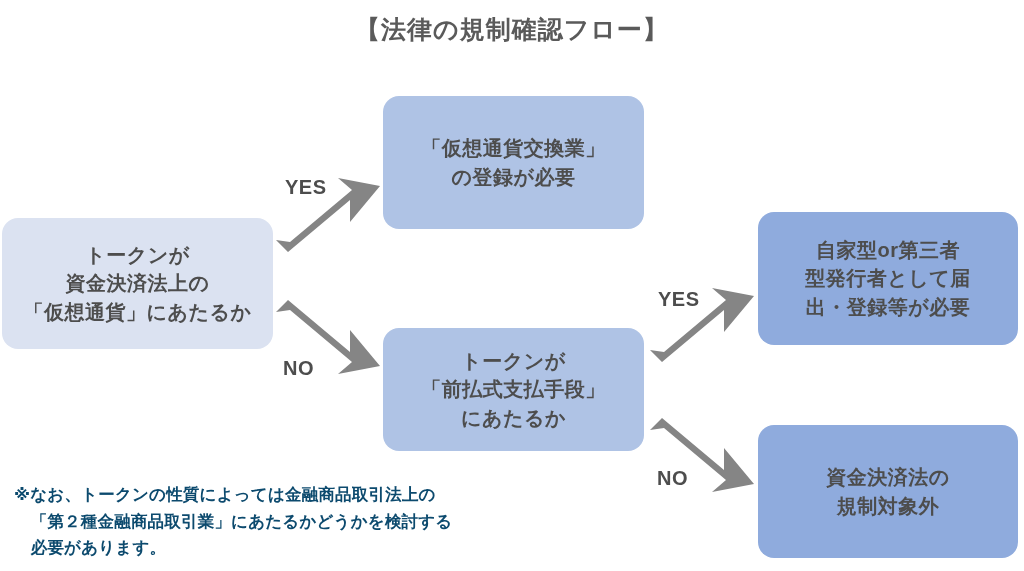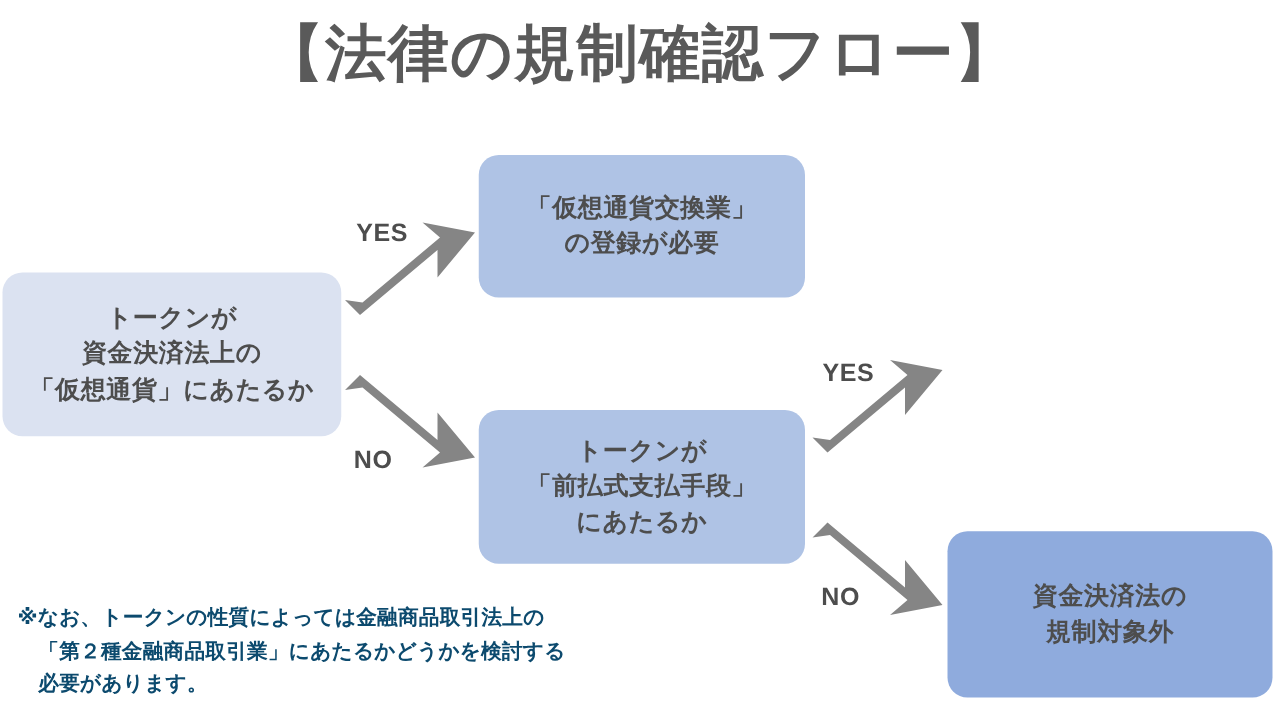--- a/index.html
+++ b/index.html
@@ -18,21 +18,21 @@
     overflow: hidden;
   }
 
   
   .title {
     position: absolute;
     left: 0;
     top: 14px;
     width: 1024px;
     text-align: center;
-    font-size: 49px;
+    font-size: 25px;
     font-weight: bold;
     color: #5a5a5a;
     letter-spacing: 1px;
     line-height: 1.2;
     white-space: nowrap;
   }
 
   
   .node {
     position: absolute;
@@ -49,22 +49,22 @@
     white-space: pre-line;
   }
 
   .node-q1 {
     left: 2px;  top: 218px;
     width: 271px; height: 131px;
     background: #dbe2f1;
     font-size: 20px;
   }
   .node-exchange {
-    left: 383px; top: 124px;
-    width: 261px; height: 114px;
+    left: 383px; top: 96px;
+    width: 261px; height: 133px;
     background: #afc3e5;
     font-size: 20px;
   }
   .node-q2 {
     left: 383px; top: 328px;
     width: 261px; height: 123px;
     background: #afc3e5;
     font-size: 20px;
   }
   .node-prepaid {
@@ -132,20 +132,23 @@
 資金決済法上の
 「仮想通貨」にあたるか</div>
 
   <div class="node node-exchange">「仮想通貨交換業」
 の登録が必要</div>
 
   <div class="node node-q2">トークンが
 「前払式支払手段」
 にあたるか</div>
 
+  <div class="node node-prepaid">自家型or第三者
+型発行者として届
+出・登録等が必要</div>
 
   <div class="node node-outside">資金決済法の
 規制対象外</div>
 
   <svg class="arrow-svg arrow-yes1" width="104" height="74" viewBox="0 0 104 74">
     <polygon class="arrow-shape" points="0,62 12,74 74,22 74,44 104,8 62,0 76,12 14,64"></polygon>
   </svg>
 
   <svg class="arrow-svg arrow-no1" width="104" height="74" viewBox="0 0 104 74">
     <polygon class="arrow-shape" points="0,12 12,0 74,52 74,30 104,66 62,74 76,62 14,10"></polygon>

